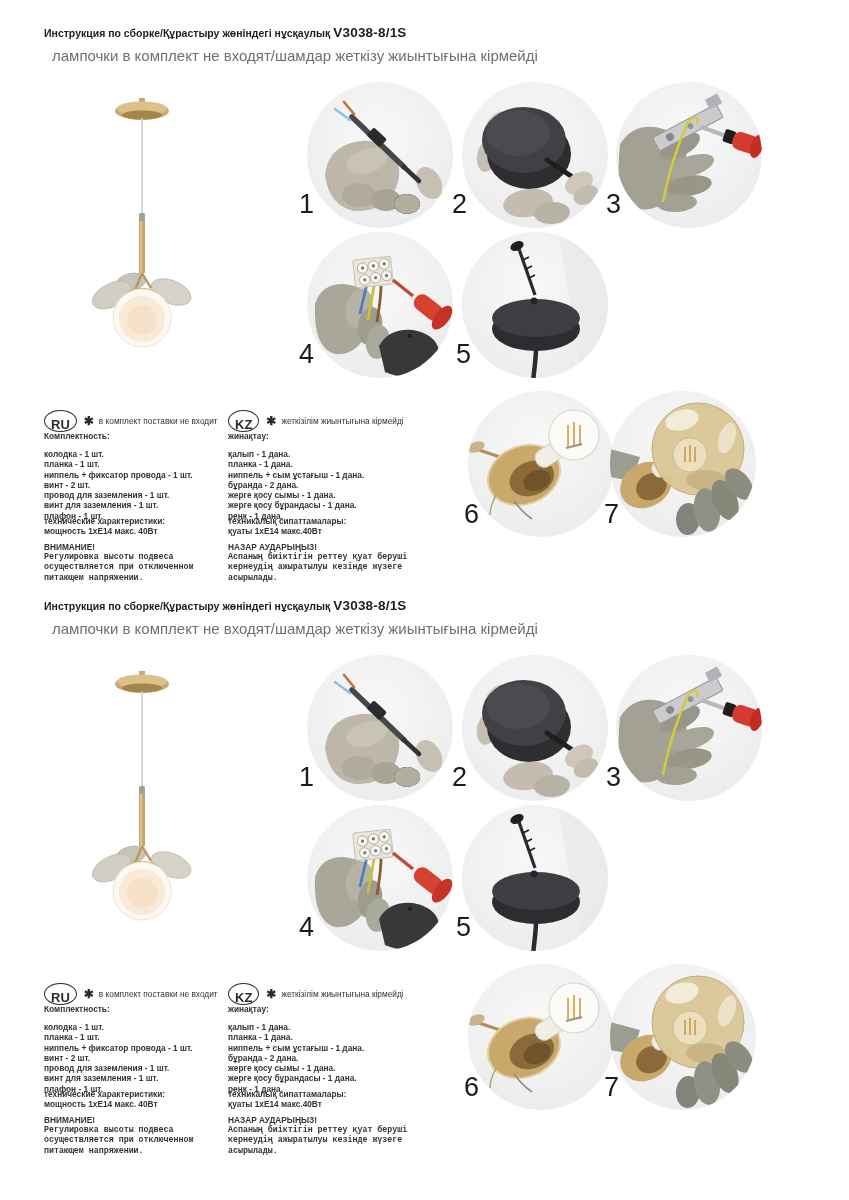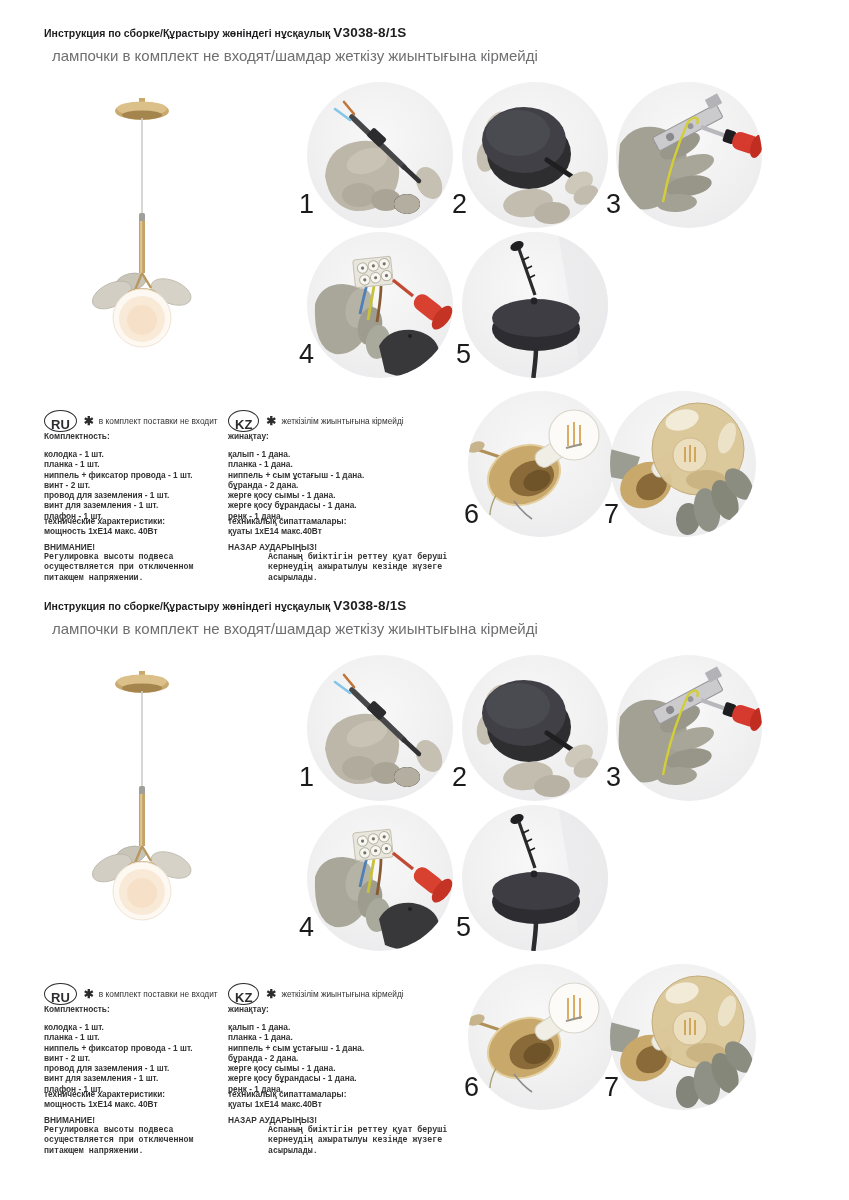--- a/index.html
+++ b/index.html
@@ -37,21 +37,21 @@
   .star{font-size:12px;font-weight:700;margin:0 5px 0 7px;color:#2c2c2e;}
   .note{font-size:8.3px;font-weight:400;}
   .b{font-size:8.3px;font-weight:700;line-height:10.3px;white-space:nowrap;}
   .contents-title{top:21px;}
   .items{top:39px;}
   .specs-title{top:106px;text-align:right;}
   .specs-value{top:116px;}
   .warning-title{top:132px;}
   .warning-text{top:142px;white-space:normal;font-family:Liberation Mono, monospace;}
   .col.ru .warning-text{width:186px;}
-  .col.kz .warning-text{width:205px;margin-left:40px;}
+  .col.kz .warning-text{width:205px;}
 </style>
 </head>
 <body>
 
 <div id="page">
 <section class="sheet s1">
 
   <div class="title"><span>Инструкция по сборке/Құрастыру жөніндегі нұсқаулық</span><span class="model">V3038-8/1S</span></div>
   <div class="subtitle">лампочки в комплект не входят/шамдар жеткізу жиынтығына кірмейді</div>
 

